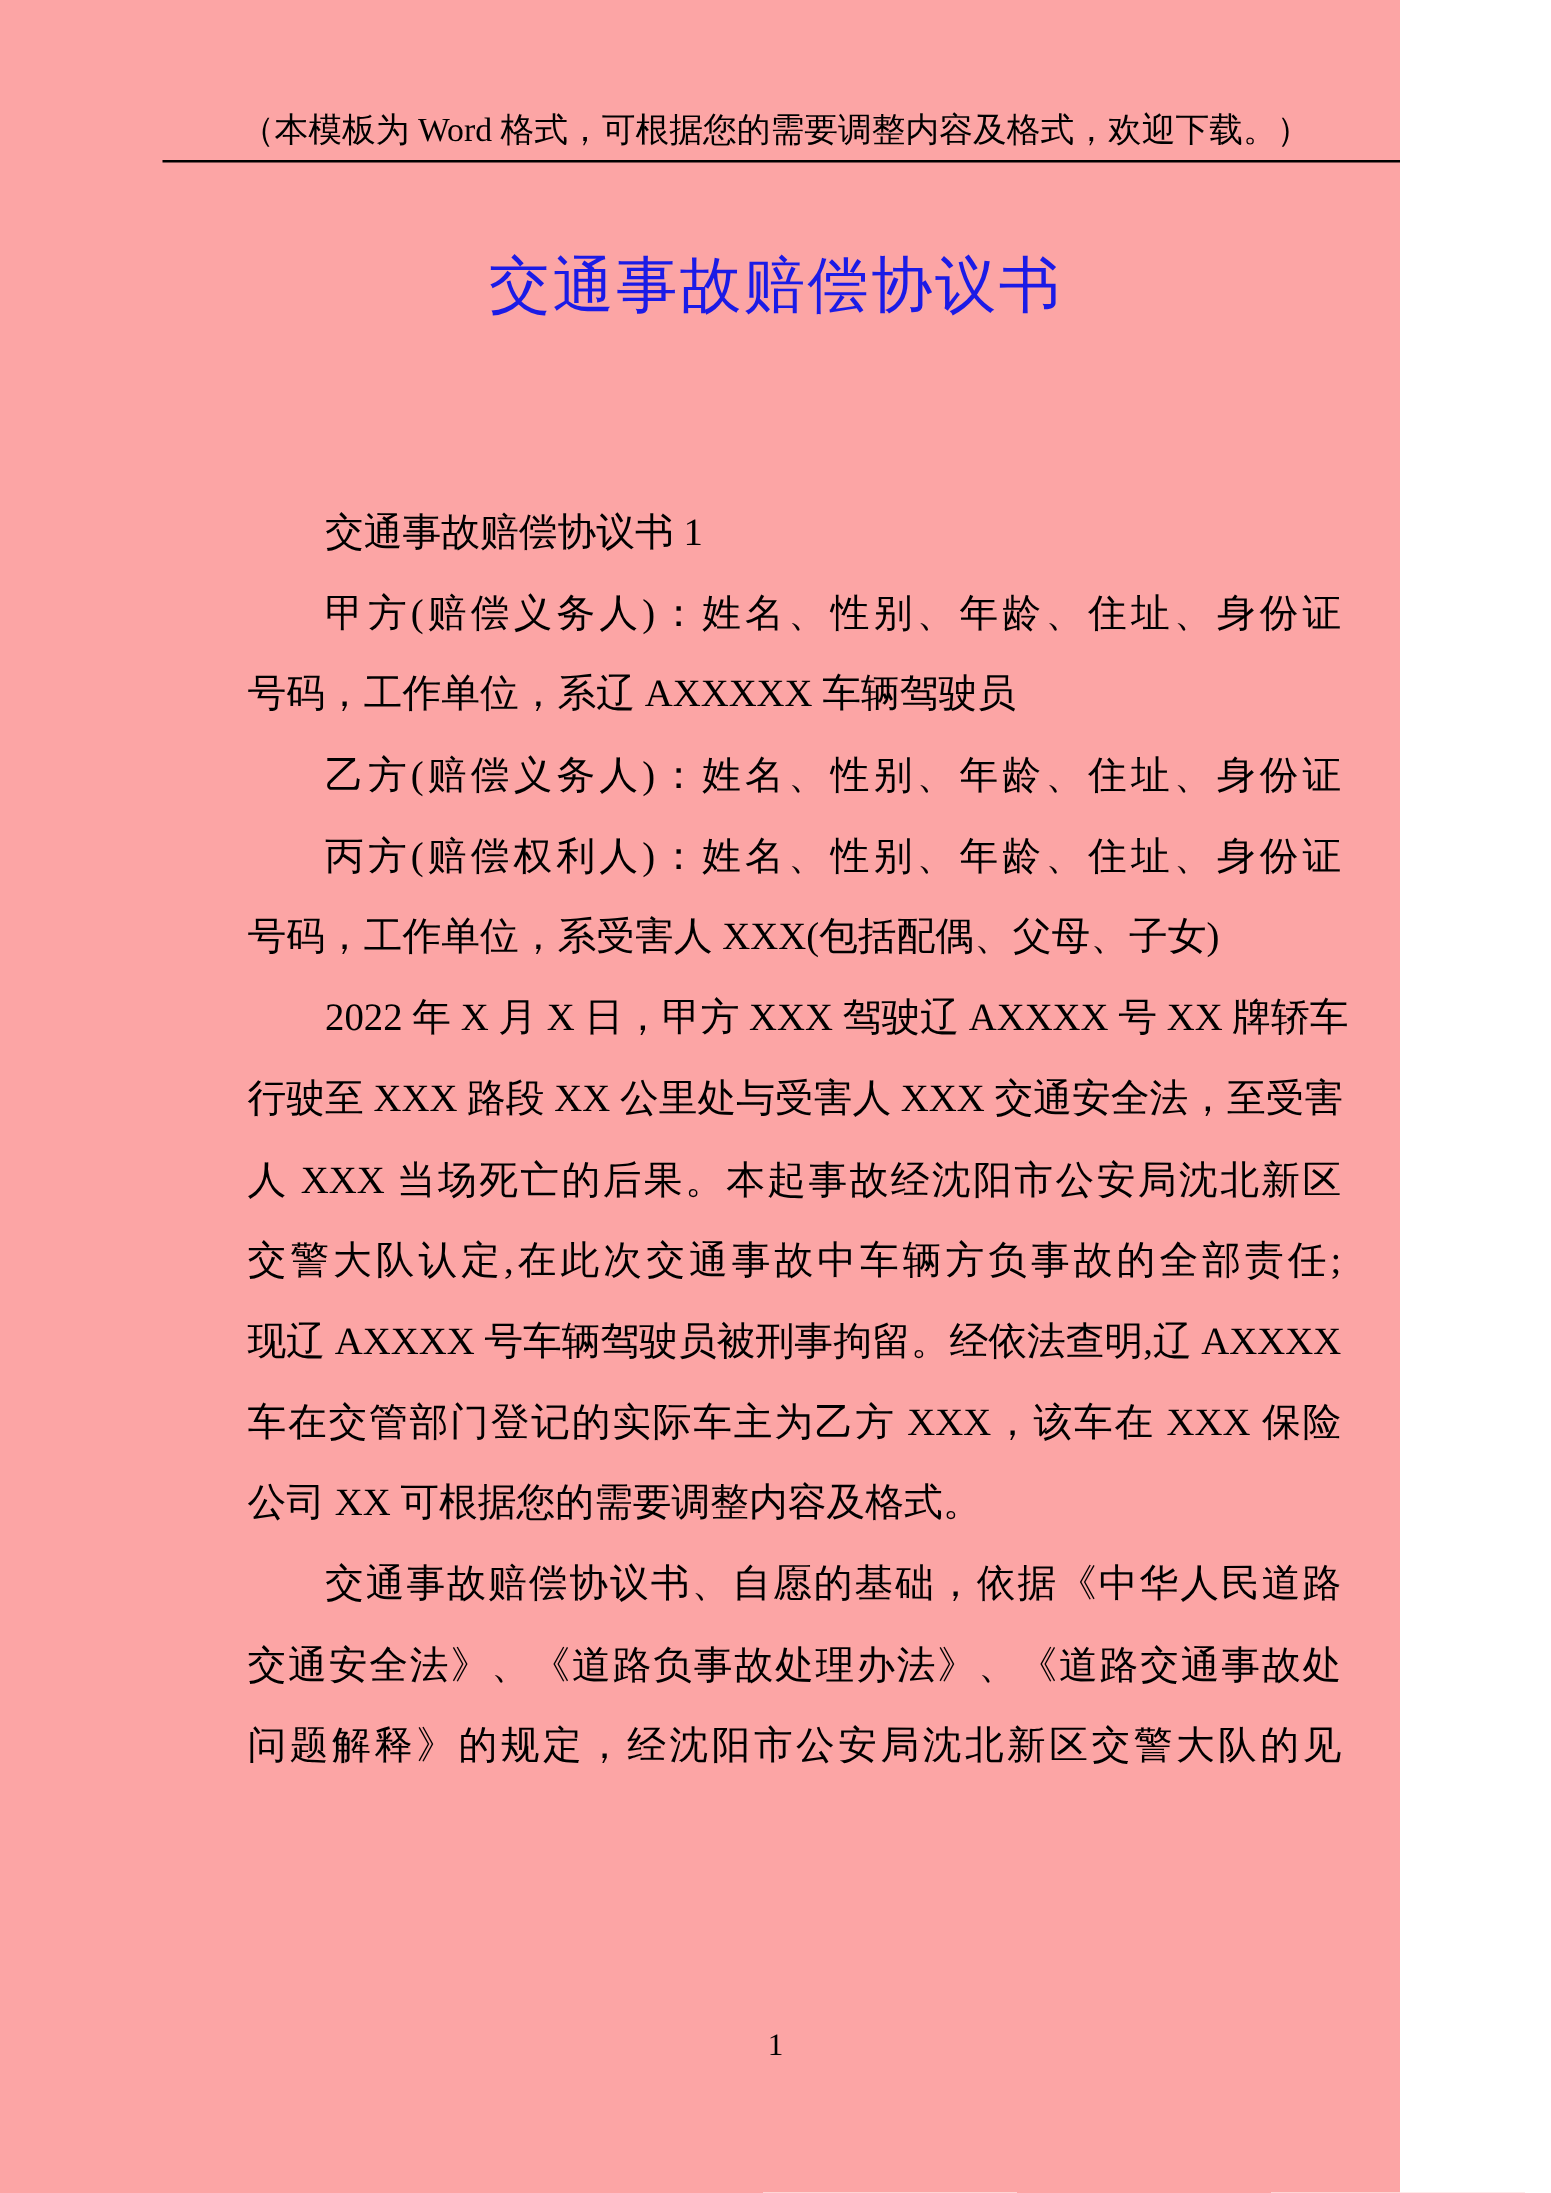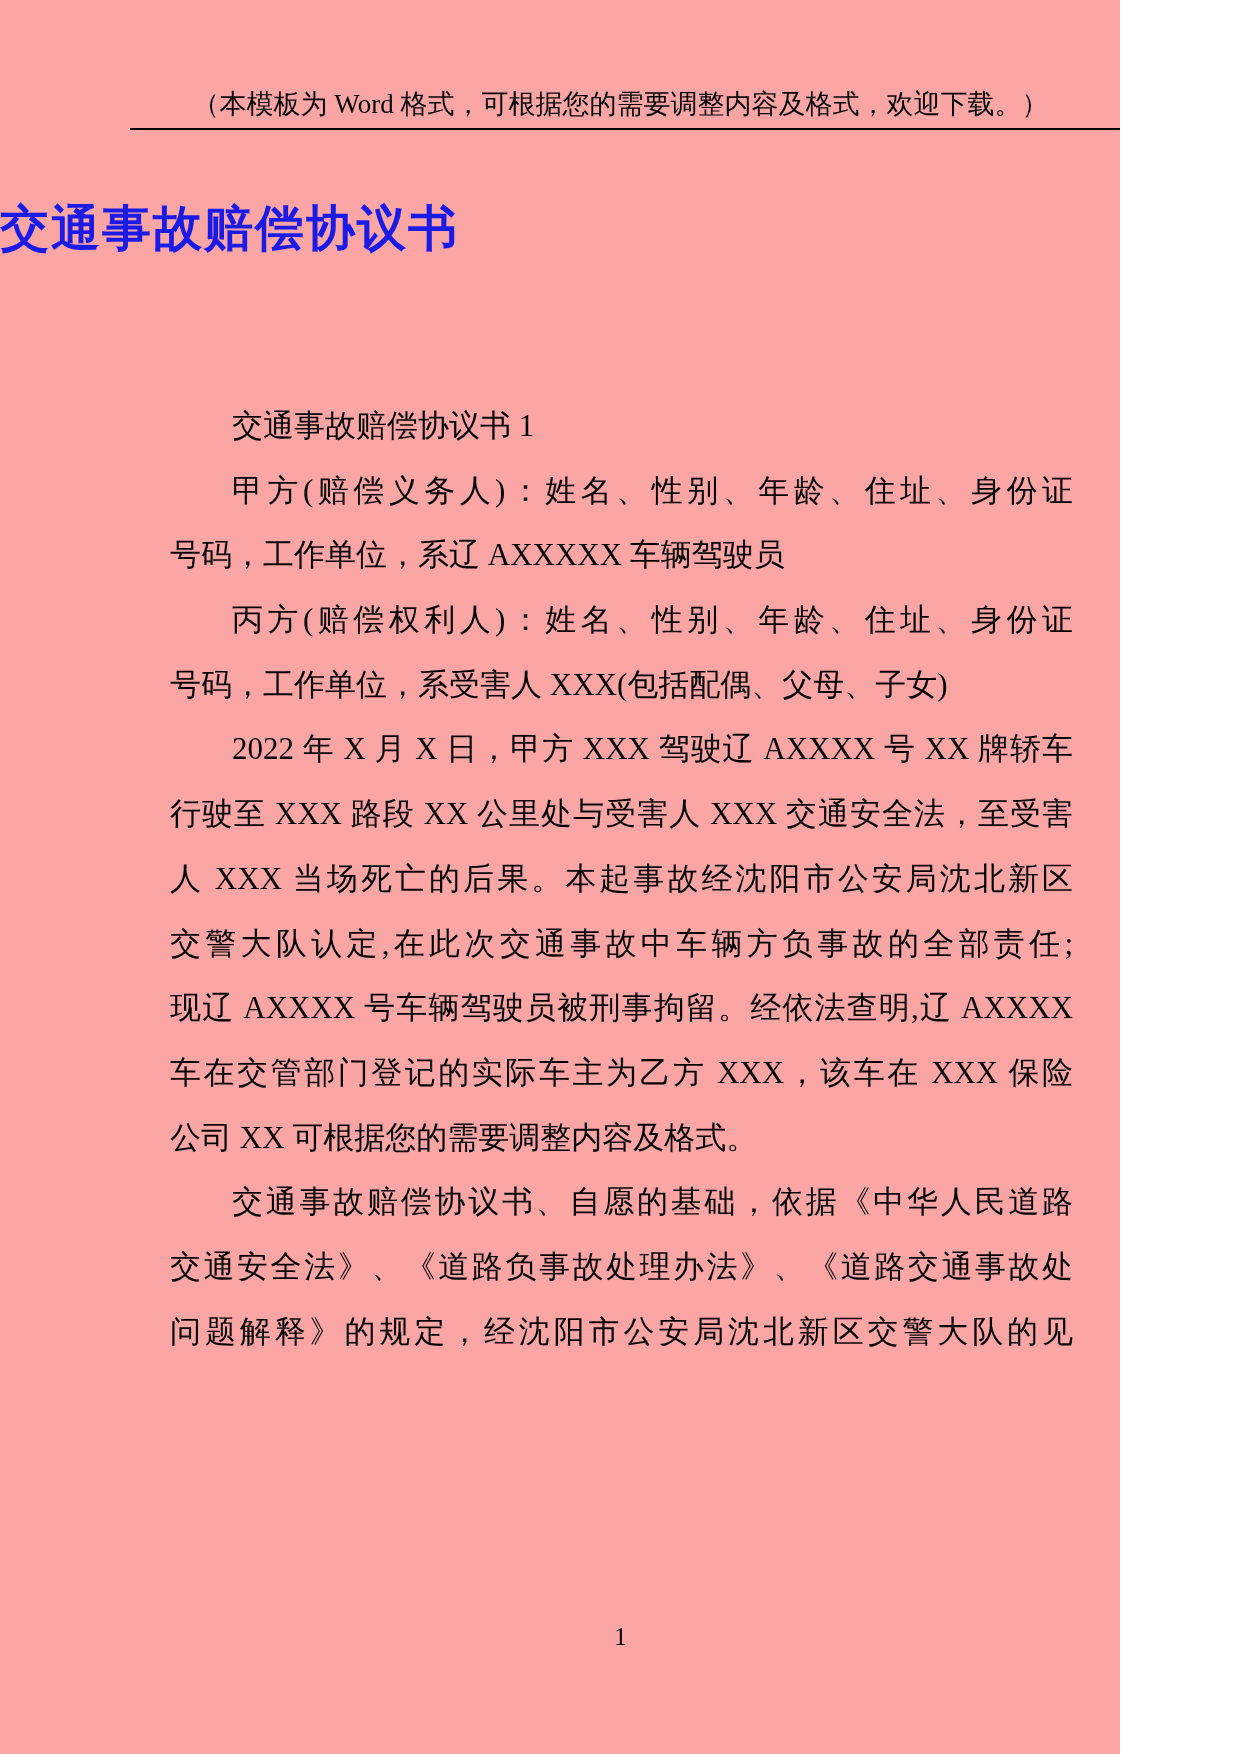--- a/index.html
+++ b/index.html
@@ -28,39 +28,40 @@
     left: 130px;
     width: 1023px;
     height: 0;
     border-top: 2px solid #000000;
   }
   .doc-title {
     position: absolute;
     top: 192px;
     left: 0;
     width: 1241px;
-    text-align: left;
+    text-align: center;
     font-size: 49px;
-    font-weight: bold;
+    font-weight: normal;
     line-height: 74px;
     letter-spacing: 2px;
   }
   .body-text {
     position: absolute;
     top: 394px;
     left: 170px;
     width: 903px;
     font-size: 31px;
   }
   .ln {
     line-height: 64.7px;
     height: 64.7px;
     text-align: justify;
     text-align-last: justify;
     white-space: nowrap;
+    margin-left: 28px;
   }
   .ln.end {
     text-align: left;
     text-align-last: left;
   }
   .ln.indent { padding-left: 62px; }
   .page-number {
     position: absolute;
     top: 1622px;
     left: 0;
@@ -78,20 +79,21 @@
   <div class="header-notice">（本模板为 Word 格式，可根据您的需要调整内容及格式，欢迎下载。）</div>
 
   <div class="header-rule"></div>
 
   <div class="doc-title" style="color: rgb(27, 27, 230);">交通事故赔偿协议书</div>
 
   <div class="body-text">
     <div class="ln indent end">交通事故赔偿协议书 1</div>
     <div class="ln indent">甲方(赔偿义务人)：姓名、性别、年龄、住址、身份证</div>
     <div class="ln end">号码，工作单位，系辽 AXXXXX 车辆驾驶员</div>
+    <div class="ln indent">乙方(赔偿义务人)：姓名、性别、年龄、住址、身份证</div>
     <div class="ln indent">丙方(赔偿权利人)：姓名、性别、年龄、住址、身份证</div>
     <div class="ln end">号码，工作单位，系受害人 XXX(包括配偶、父母、子女)</div>
     <div class="ln indent">2022 年 X 月 X 日，甲方 XXX 驾驶辽 AXXXX 号 XX 牌轿车</div>
     <div class="ln">行驶至 XXX 路段 XX 公里处与受害人 XXX 交通安全法，至受害</div>
     <div class="ln">人 XXX 当场死亡的后果。本起事故经沈阳市公安局沈北新区</div>
     <div class="ln">交警大队认定,在此次交通事故中车辆方负事故的全部责任;</div>
     <div class="ln">现辽 AXXXX 号车辆驾驶员被刑事拘留。经依法查明,辽 AXXXX</div>
     <div class="ln">车在交管部门登记的实际车主为乙方 XXX，该车在 XXX 保险</div>
     <div class="ln end">公司 XX 可根据您的需要调整内容及格式。</div>
     <div class="ln indent">交通事故赔偿协议书、自愿的基础，依据《中华人民道路</div>

